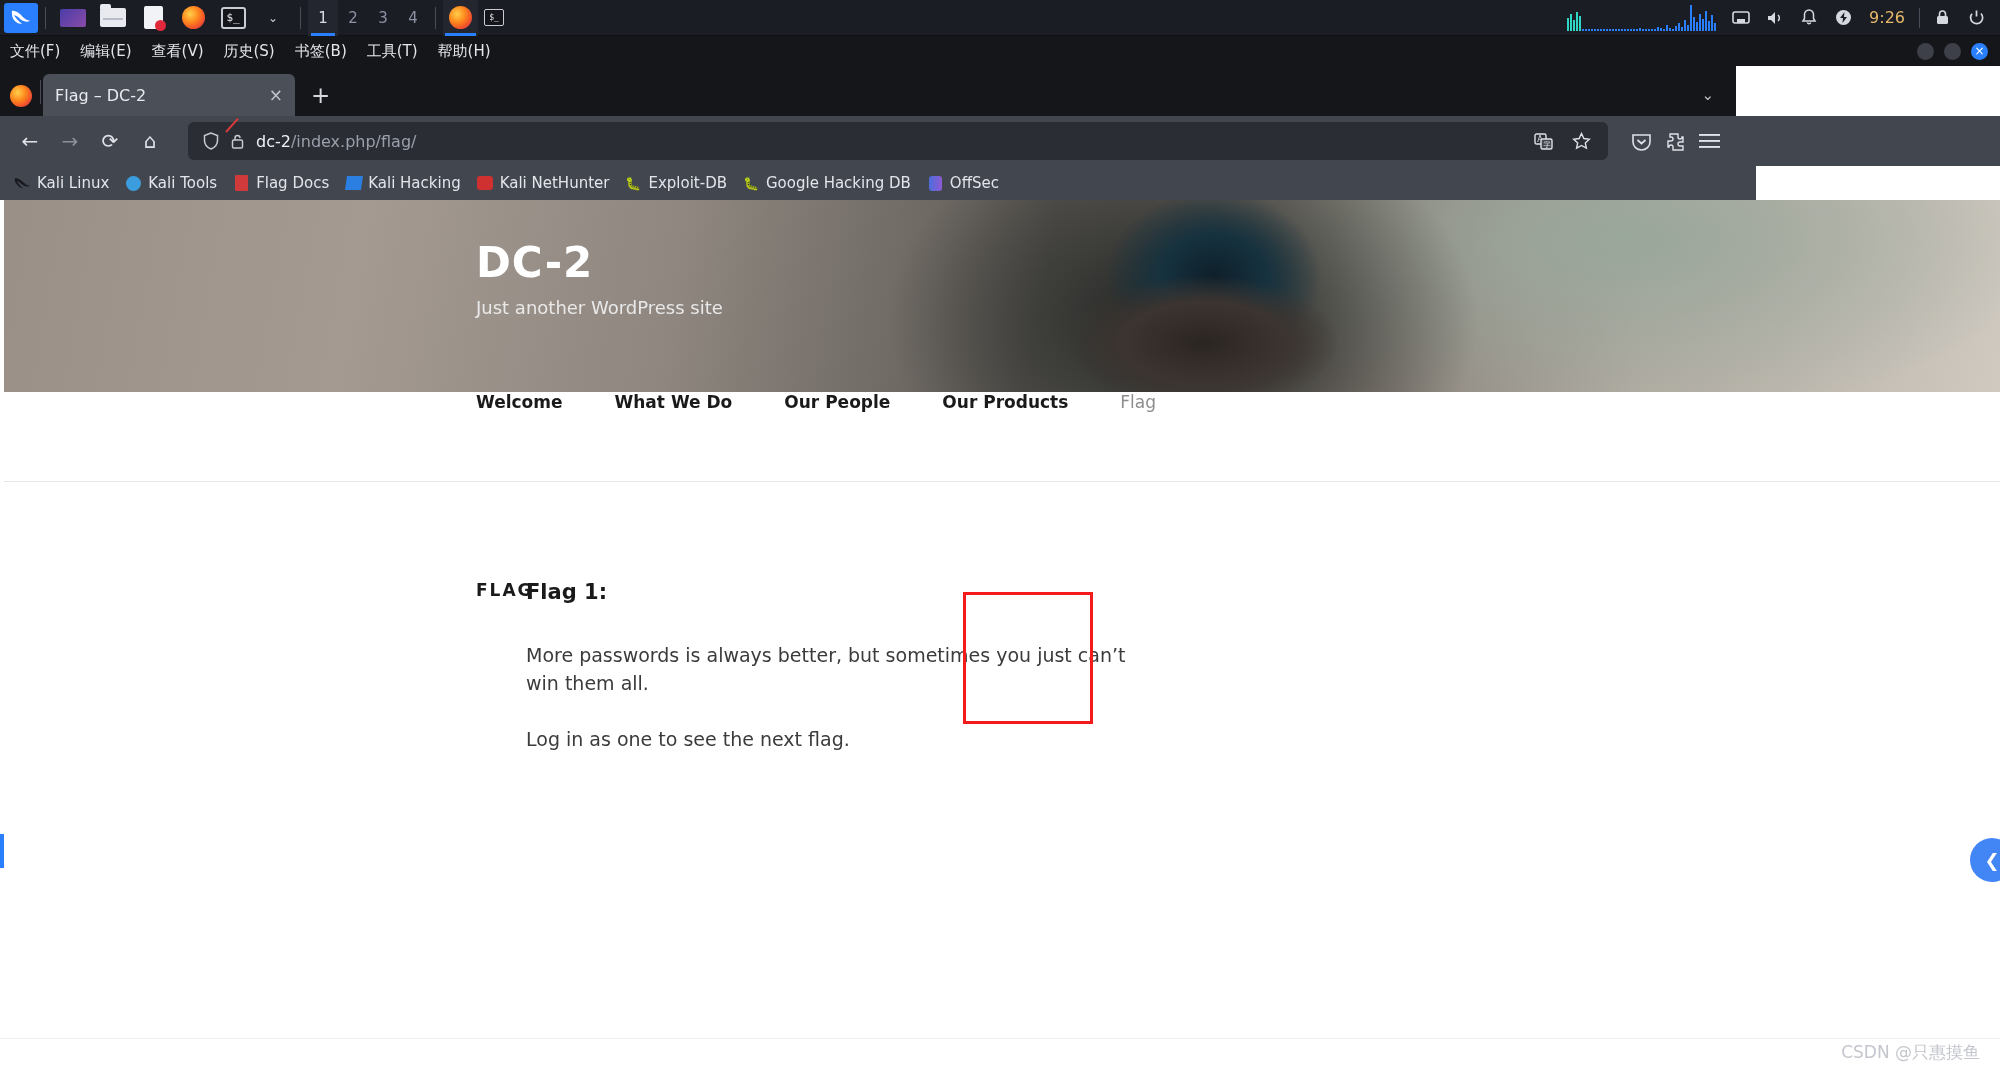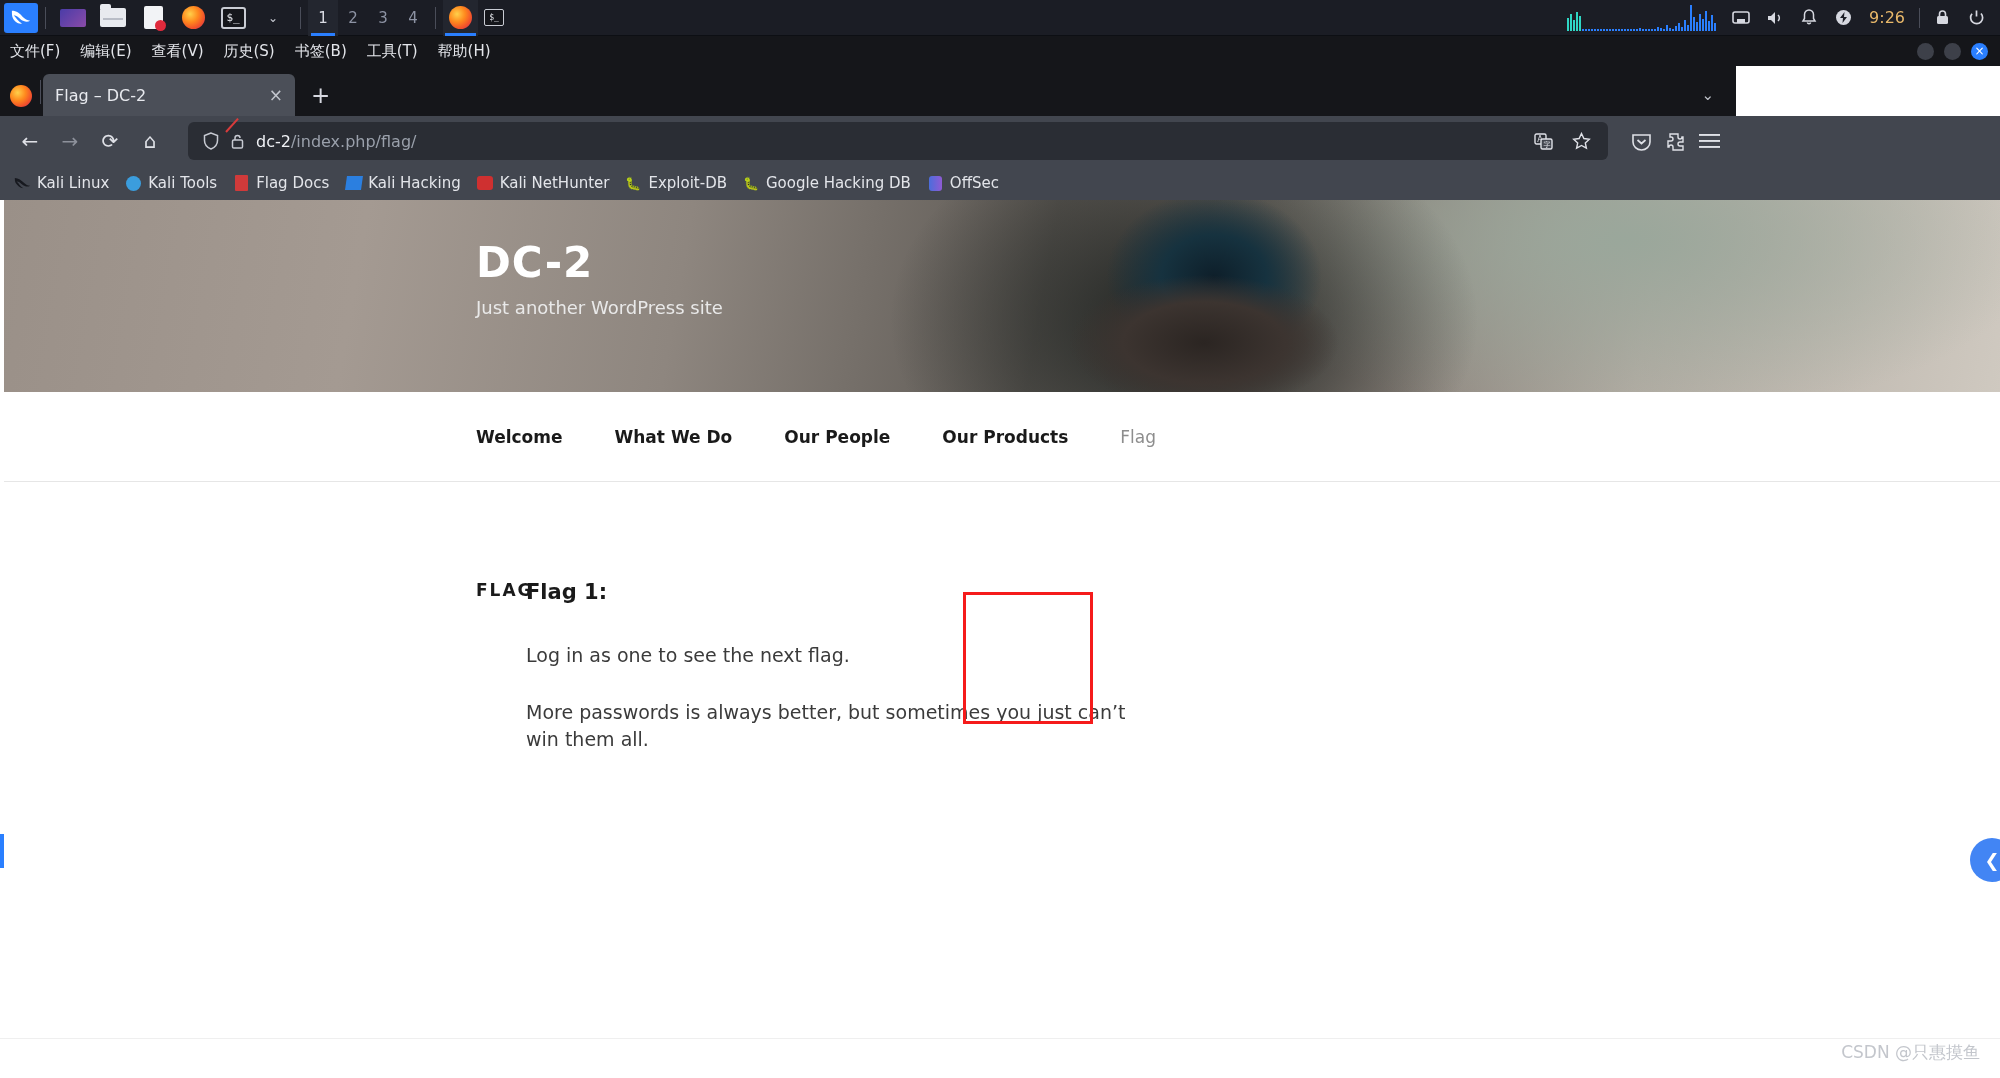--- a/index.html
+++ b/index.html
@@ -174,21 +174,21 @@
     content:""; position:absolute; left:2px; top:-2px; width:18px; height:2px;
     background:#d93b3b; transform: rotate(-48deg); transform-origin: left center;
   }
   .url-text { flex: 1; font-size: 16px; color: #9aa0ab; padding-left: 6px; }
   .url-text b { color: #f0f2f6; font-weight: 400; }
   .url-right { display: flex; align-items: center; gap: 4px; }
   .tool-ic { width: 34px; height: 34px; display:flex;align-items:center;justify-content:center; color:#dfe1e7; font-size:17px; }
 
   
   #ff-bookmarks {
-    position: absolute; top: 166px; left: 0; width: 2000px; height: 34px;
+    position: absolute; top: 166px; left: 0; width: 1756px; height: 34px;
     background: #42464f; display: flex; align-items: center; padding-left: 14px;
   }
   .bm { display: flex; align-items: center; margin-right: 16px; }
   .bm-label { color: #e3e5ea; font-size: 15px; margin-left: 6px; }
   .bm-ic { width:17px;height:17px;display:flex;align-items:center;justify-content:center;font-size:13px; }
   .bi-dragon { color:#1a1c22; font-size:16px; }
   .bi-circle { width:15px;height:15px;border-radius:50%;background:#3b9ddd; }
   .bi-book { width:13px;height:16px;background:#d03a3a;border-radius:1px; }
   .bi-blue { width:16px;height:14px;background:#2b7fe0;transform:skewX(-8deg); }
   .bi-red { width:16px;height:14px;background:#cf3030;border-radius:3px; }
@@ -220,21 +220,21 @@
   .hero-inner { position: absolute; left: 472px; top: 38px; z-index: 3; }
   #site-title {
     color: #ffffff; font-size: 42px; font-weight: bold; letter-spacing: 1px;
     font-family: "DejaVu Sans", "Liberation Sans", sans-serif;
   }
   #site-tagline { color: #e9e9e9; font-size: 18px; margin-top: 10px; }
 
   #navbar-site {
     position: relative; width: 1996px; margin-left: 4px; height: 90px;
     background: #ffffff; border-bottom: 1px solid #e6e6e6;
-    display: flex; align-items: center; justify-content: flex-start;
+    display: flex; justify-content: flex-start;
     padding-left: 472px;
   }
   .site-nav-item {
     font-size: 17px; font-weight: bold; color: #1a1a1a; margin-right: 52px;
     font-family: "DejaVu Sans", "Liberation Sans", sans-serif;
   }
   .site-nav-item.current { color: #8d8d8d; font-weight: normal; margin-right: 0; }
 
   #annot-box {
     position: absolute; left: 963px; top: 392px;
@@ -565,22 +565,22 @@
   </div>
 
   <div id="annot-box"></div>
 
   <div id="content">
     <div id="content-left">
       <div id="flag-label">FLAG</div>
     </div>
     <div id="content-right">
       <div id="flag-heading">Flag 1:</div>
+      <p class="flag-p">More passwords is always better, but sometimes you just can’t win them all.</p>
       <p class="flag-p">Log in as one to see the next flag.</p>
-      <p class="flag-p">More passwords is always better, but sometimes you just can’t win them all.</p>
     </div>
   </div>
 
   <div id="left-mark"></div>
   <div id="side-toggle">❮</div>
   <div id="page-bottom-band"></div>
   <div id="watermark">CSDN @只惠摸鱼</div>
 </div>
 
 </body></html>

